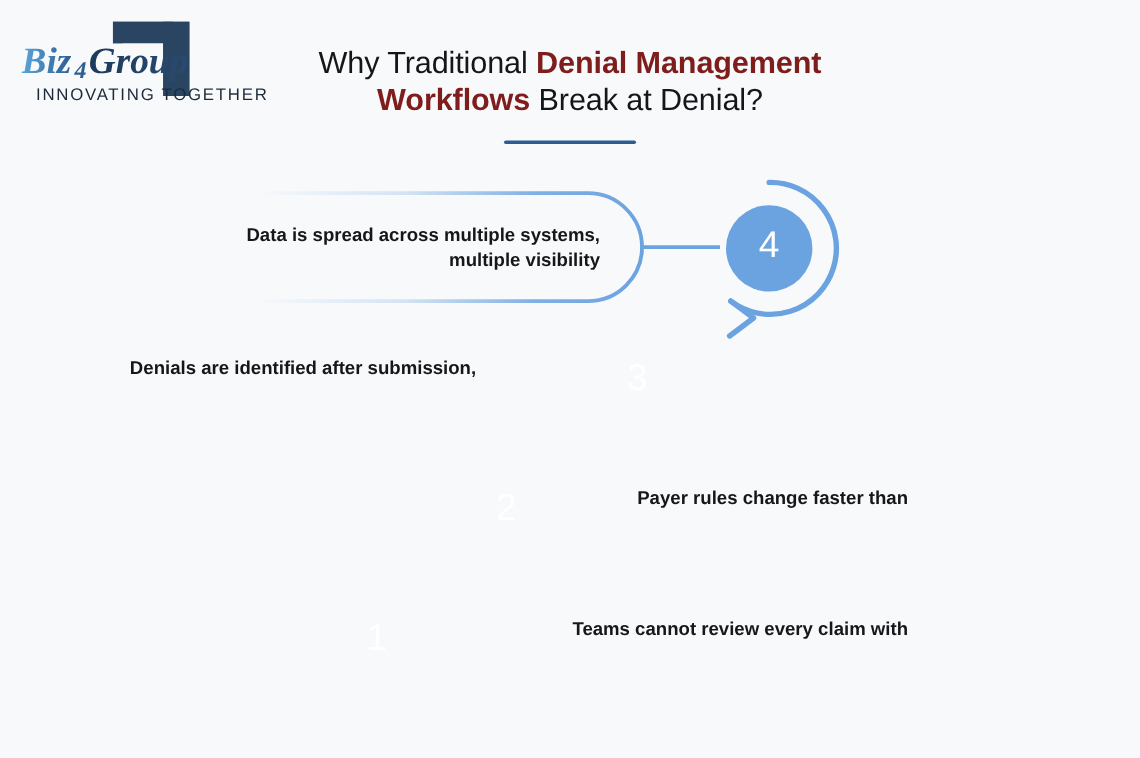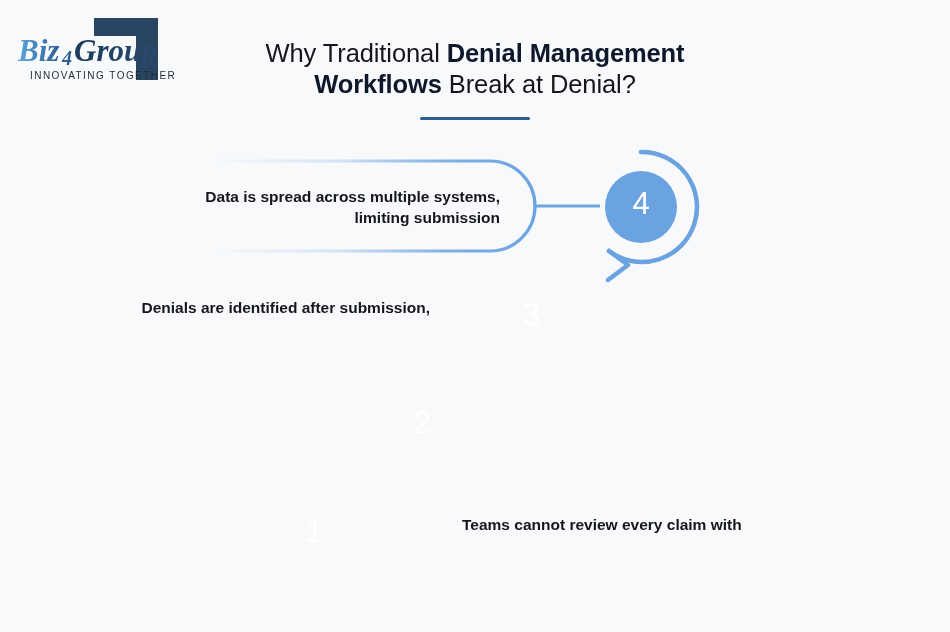--- a/index.html
+++ b/index.html
@@ -34,21 +34,21 @@
     position: absolute;
     left: 0px;
     top: 14px;
     width: 140px;
     height: 40px;
   }
   #logo .logo-tagline {
     position: absolute;
     left: 12px;
     top: 52px;
-    font-size: 10px;
+    font-size: 14px;
     letter-spacing: 1.45px;
     color: #1d2a3a;
     font-family: "Liberation Sans", sans-serif;
     white-space: nowrap;
   }
 
   
   #title-block {
     position: absolute;
     left: 215px;
@@ -57,21 +57,21 @@
     text-align: center;
   }
   #title-block .title-line {
     font-size: 25.5px;
     line-height: 31px;
     color: #15161a;
     font-weight: 400;
     letter-spacing: -0.1px;
   }
   #title-block .hl {
-    color: #0f172a;
+    color: #7f1d1d;
     font-weight: 700;
   }
   #title-underline {
     position: absolute;
     left: 420px;
     top: 117px;
     width: 110px;
     height: 3px;
     background: #2c5d8f;
     border-radius: 2px;
@@ -222,28 +222,29 @@
 
 
 <div class="node-num" style="left:606px; top:186px; width:70px; font-size:31px;">4</div>
 <div class="node-num" style="left:496px; top:297px; width:70px; font-size:31px;">3</div>
 <div class="node-num" style="left:387px; top:405px; width:70px; font-size:31px;">2</div>
 <div class="node-num" style="left:279px; top:514px; width:70px; font-size:31px;">1</div>
 
 
 <div class="cap-text right-align" style="left:140px; top:186px; width:360px;">
   <div>Data is spread across multiple systems,</div>
-  <div>limiting submission</div>
-</div>
-
-<div class="cap-text right-align" style="left:75px; top:297px; width:355px;">
+  <div>multiple visibility</div>
+</div>
+
+<div class="cap-text right-align" style="left:75px; top:297px; width:355px;text-align:center;">
   <div>Denials are identified after submission,</div>
 </div>
 
 <div class="cap-text left-align" style="left:531px; top:405px; width:340px;">
-</div>
-
-<div class="cap-text left-align" style="left:462px; top:514px; width:350px;">
+  <div>Payer rules change faster than</div>
+</div>
+
+<div class="cap-text left-align" style="left:477px; top:514px; width:350px;">
   <div>Teams cannot review every claim with</div>
 </div>
 
 
 
 
 </body></html>

